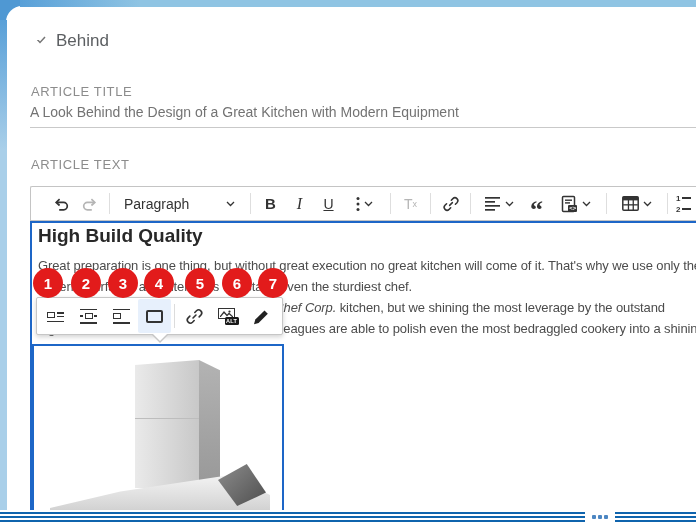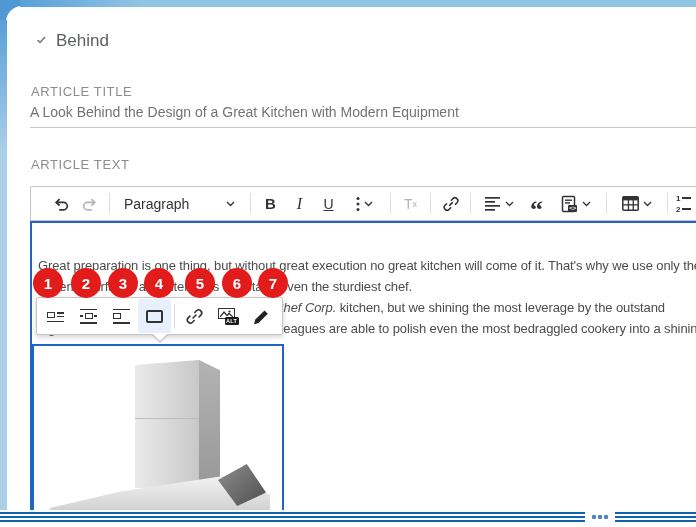--- a/index.html
+++ b/index.html
@@ -229,20 +229,21 @@
         </span>
       <span class="row">
           <span>2</span>
           <span class="dash"></span>
         </span>
     </button>
   </div>
 
   <div class="content-area"></div>
 
+  <div class="doc-heading">High Build Quality</div>
   <div class="doc-line p1l1">Great preparation is one thing, but without great execution no great kitchen will come of it. That's why we use only the</div>
   <div class="doc-line p1l2">Material surfaces and interfaces withstand even the sturdiest chef.</div>
   <div class="doc-line p2l1"><span>Proper preparation is very important for a </span><em>Chef Corp.</em><span> kitchen, but we shining the most leverage by the outstand</span></div>
   <div class="doc-line p2l2">ing skills of our cooks and chefs. All our colleagues are able to polish even the most bedraggled cookery into a shining gem.</div>
 
   <div class="balloon">
     <button class="bbtn">
       <span class="pict">
         <span class="box" style="left:1px;top:5.5px;width:8px;height:6px"></span>
         <span class="bar" style="left:11.5px;top:6px;width:7px"></span>

